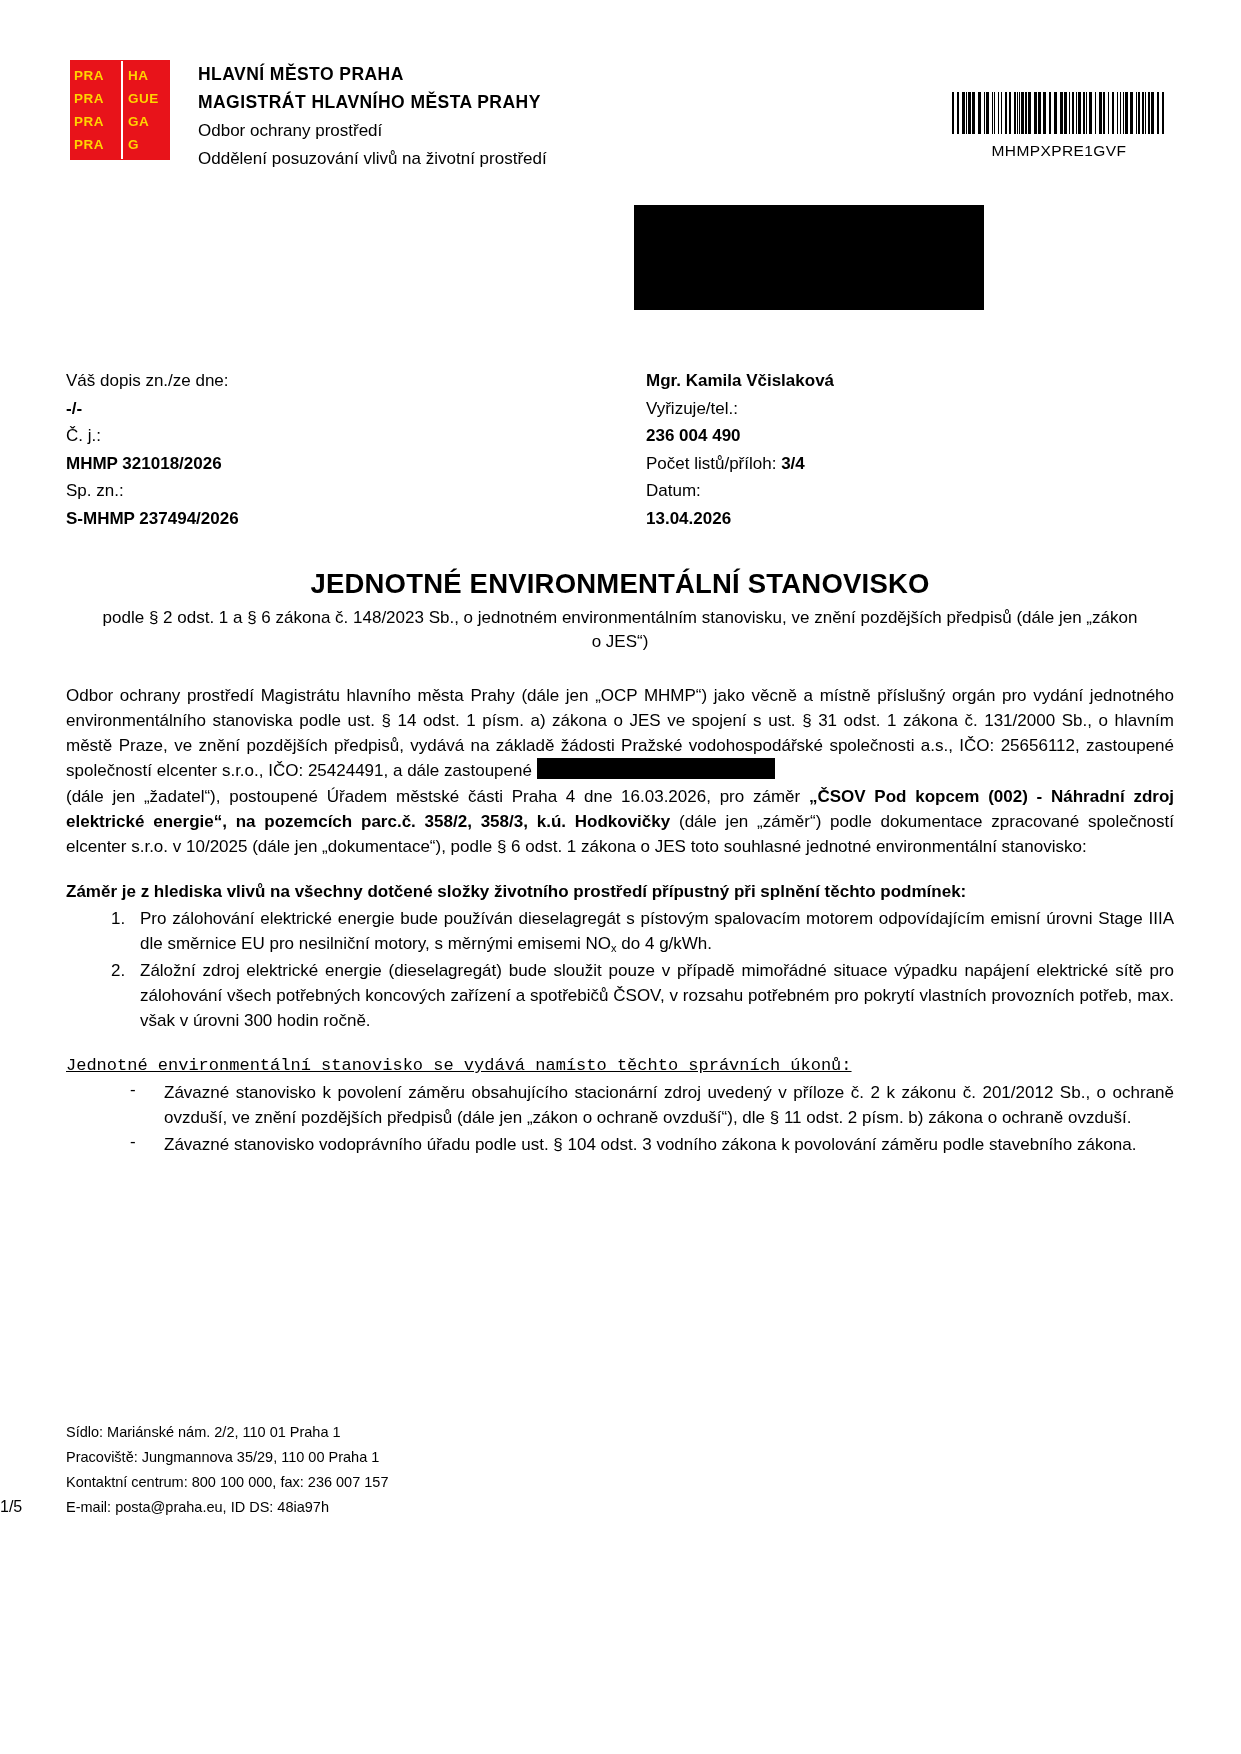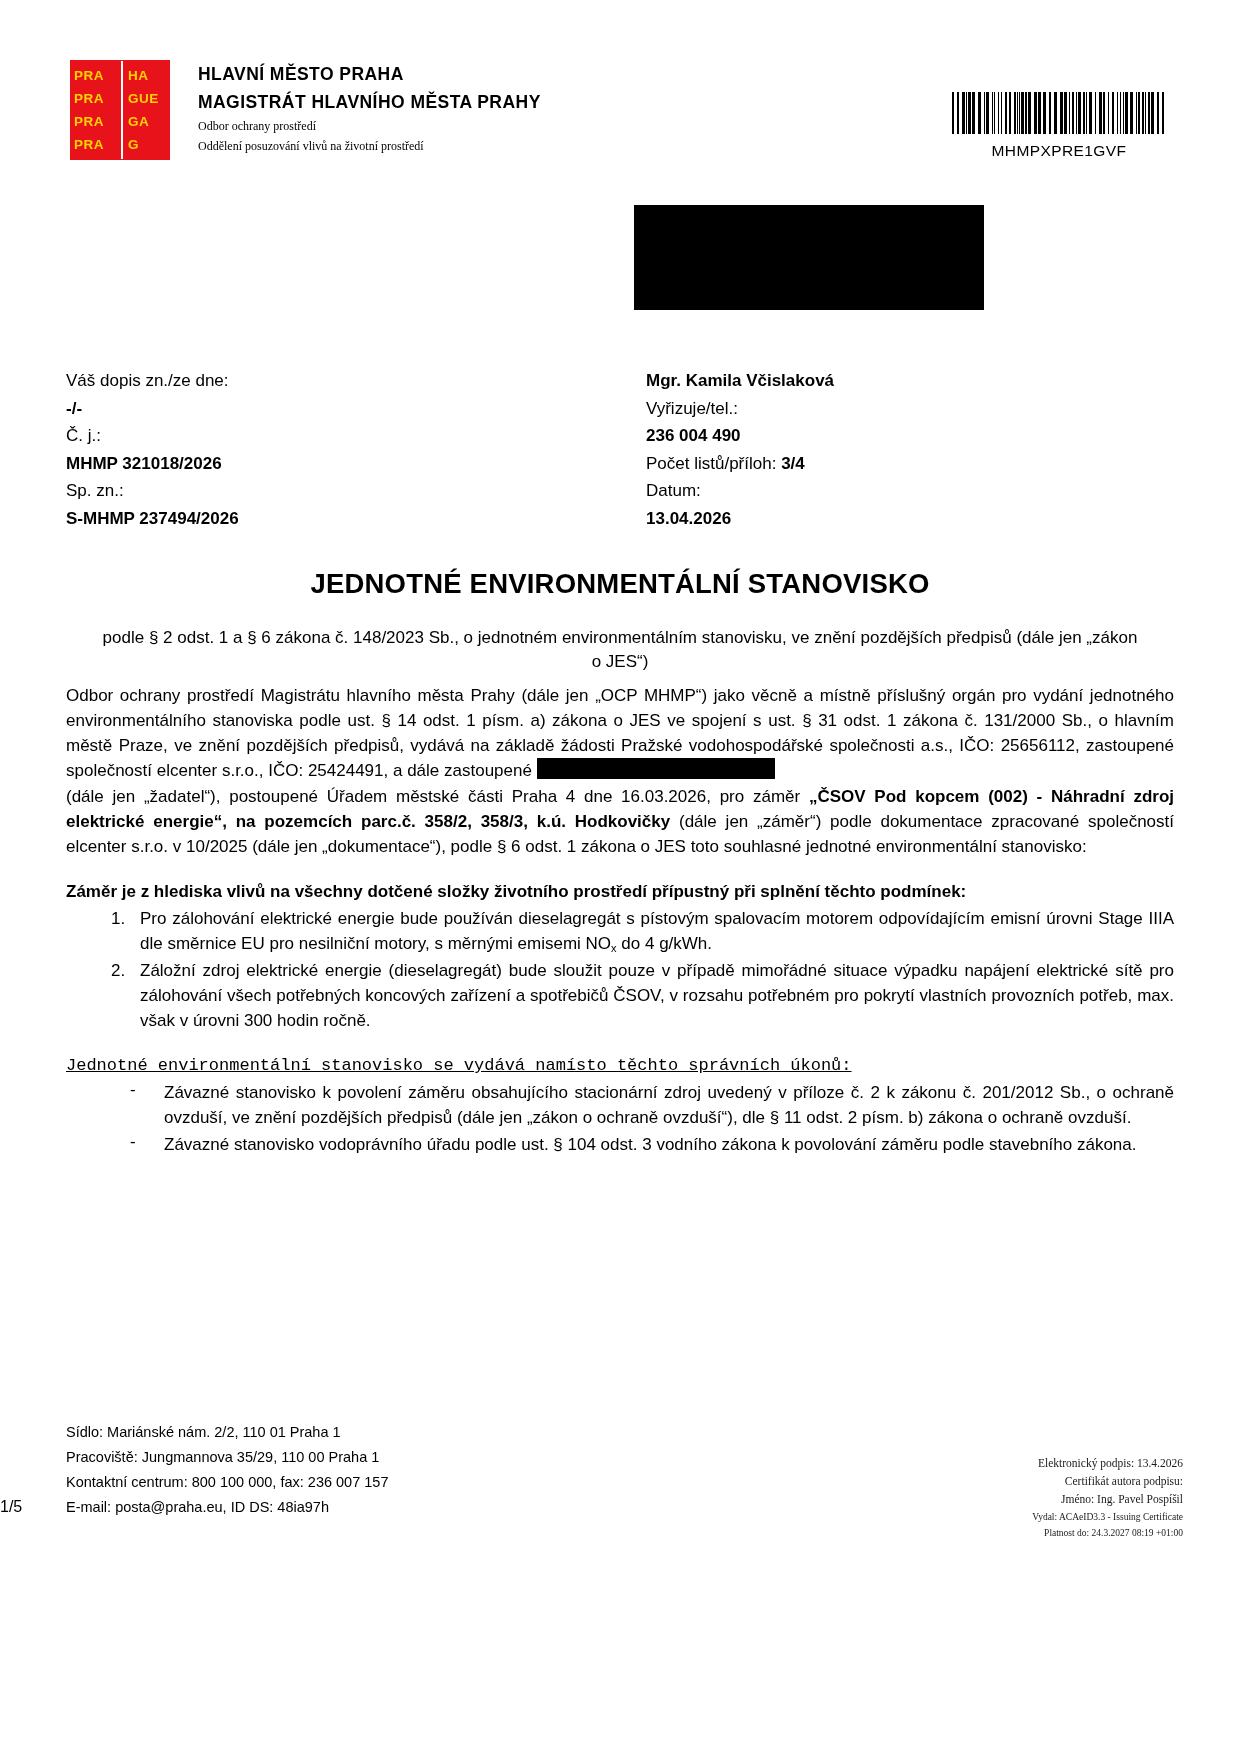--- a/index.html
+++ b/index.html
@@ -25,21 +25,21 @@
     color:#ffd400; font-weight:bold; font-size:13.5px;
     line-height:1; letter-spacing:0.5px;
     display:flex; align-items:center; justify-content:flex-start;
   }
   .logo .c2 { position:relative; padding-left:7px; }
   .logo .c2::before {
     content:""; position:absolute; left:0; top:-3px; bottom:-3px; width:2px; background:#ffffff;
   }
   .org { margin-left:28px; }
   .org .l1, .org .l2 { font-weight:bold; font-size:17.5px; letter-spacing:0.45px; line-height:1.62; }
-  .org .l3, .org .l4 { font-size:12px; line-height:1.66;font-family:Liberation Serif, serif; }
+  .org .l3, .org .l4 { font-size:17px; line-height:1.66; }
 
   
   .barcode-wrap { position:absolute; right:75px; top:92px; text-align:center; }
   .barcode { height:42px; display:flex; align-items:stretch; }
   .barcode i { display:block; background:#000; height:42px; }
   .barcode-label { font-size:15.5px; margin-top:8px; letter-spacing:0.4px; }
 
   
   .redact-addr { position:absolute; left:634px; top:205px; width:350px; height:105px; background:#000; }
   .redact-inline { display:inline-block; background:#000; width:238px; height:21px; vertical-align:-3px; }
@@ -51,21 +51,21 @@
   .refs .col-r { width:470px; }
   .refs .row { line-height:1.62; white-space:nowrap; }
   .refs .b { font-weight:bold; }
 
   
   .doc-title {
     position:absolute; left:66px; top:568px; width:1108px; text-align:center;
     font-size:27.5px; font-weight:bold; letter-spacing:0.2px;
   }
   .doc-subtitle {
-    position:absolute; left:96px; top:626px; width:1048px; text-align:center;
+    position:absolute; left:96px; top:606px; width:1048px; text-align:center;
     font-size:17px; line-height:1.42;
   }
 
   
   .body-area { position:absolute; left:66px; top:683px; width:1108px; font-size:17px; }
   p.j { text-align:justify; margin:0; line-height:1.48; }
   p.space { margin-top:20px; }
   .b { font-weight:bold; }
   .u { text-decoration:underline;font-family:Liberation Mono, monospace; }
   sub { font-size:11px; vertical-align:-3px; }
@@ -293,21 +293,14 @@
 
   <div class="footer">
     <div>Sídlo: Mariánské nám. 2/2, 110 01 Praha 1</div>
     <div>Pracoviště: Jungmannova 35/29, 110 00 Praha 1</div>
     <div>Kontaktní centrum: 800 100 000, fax: 236 007 157</div>
     <div>E-mail: posta@praha.eu, ID DS: 48ia97h</div>
   </div>
 
   <div class="pagenum">1/5</div>
 
-  <div class="sig">
-    <div class="s1">Elektronický podpis: 13.4.2026</div>
-    <div class="s2">Certifikát autora podpisu:</div>
-    <div class="s3">Jméno: Ing. Pavel Pospíšil</div>
-    <div class="s4">Vydal: ACAeID3.3 - Issuing Certificate</div>
-    <div class="s5">Platnost do: 24.3.2027 08:19 +01:00</div>
-  </div>
 
 </div>
 
 </body></html>

